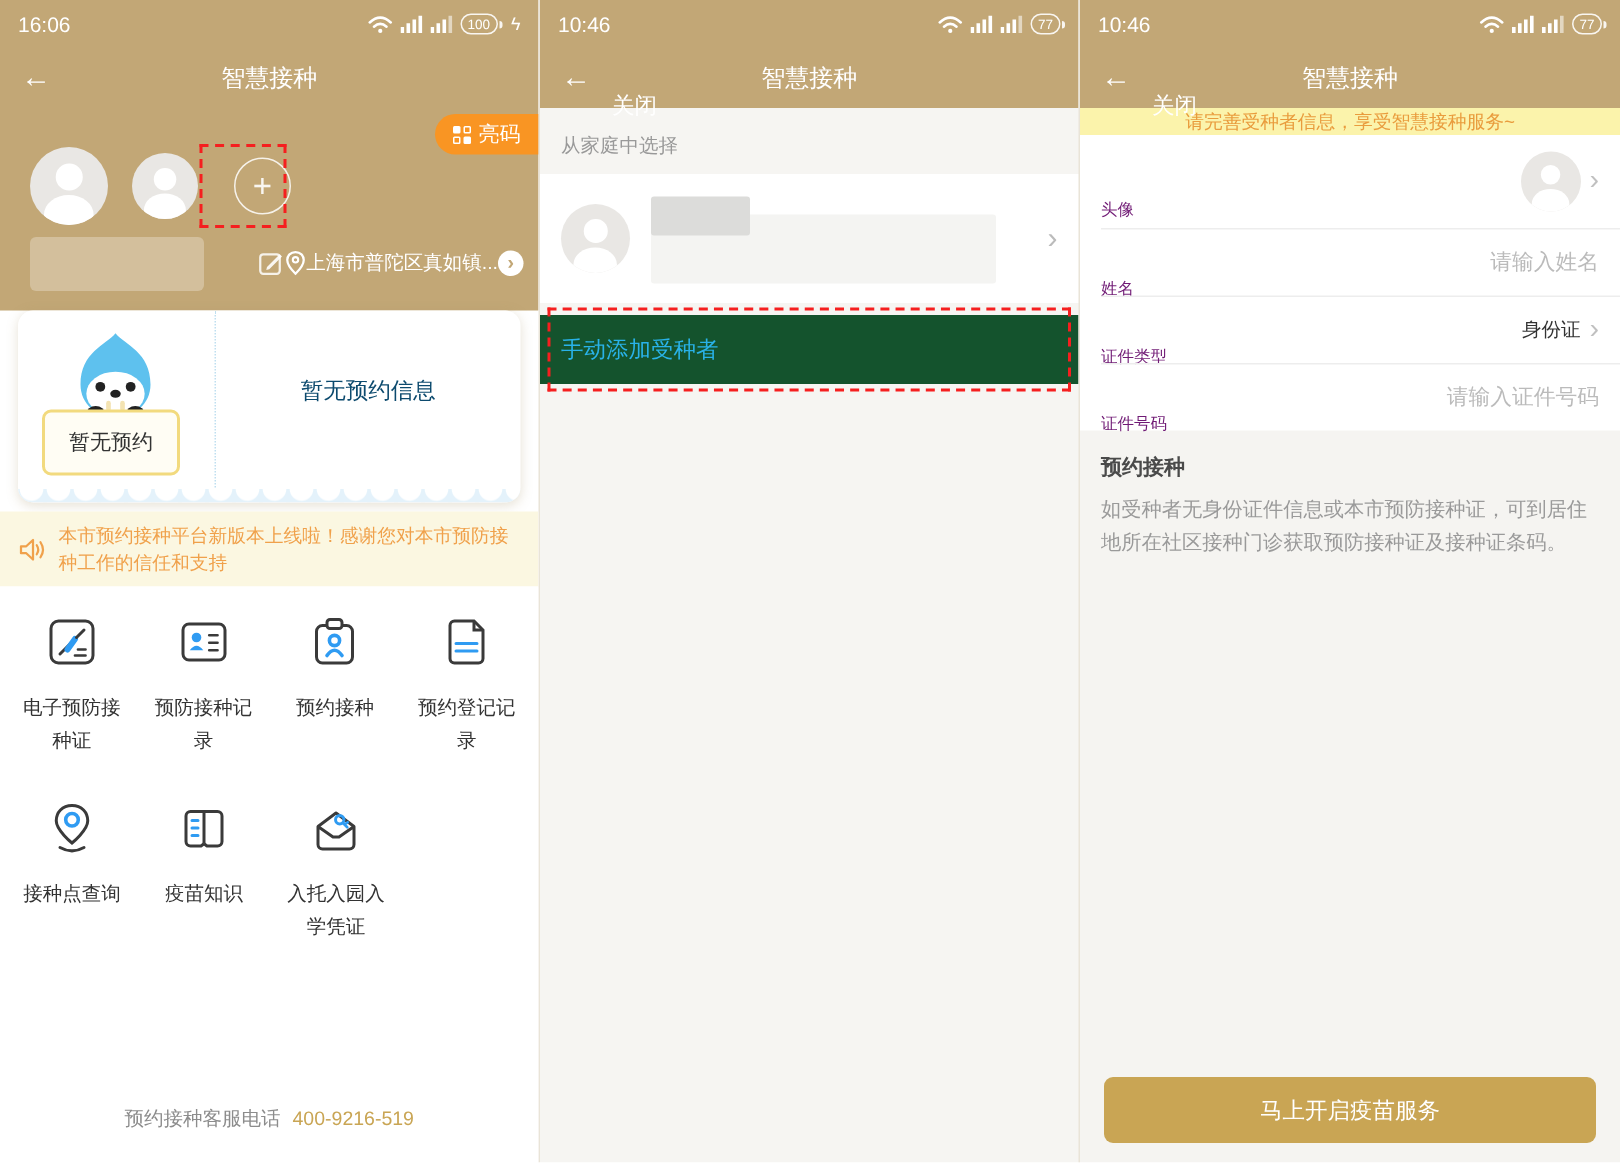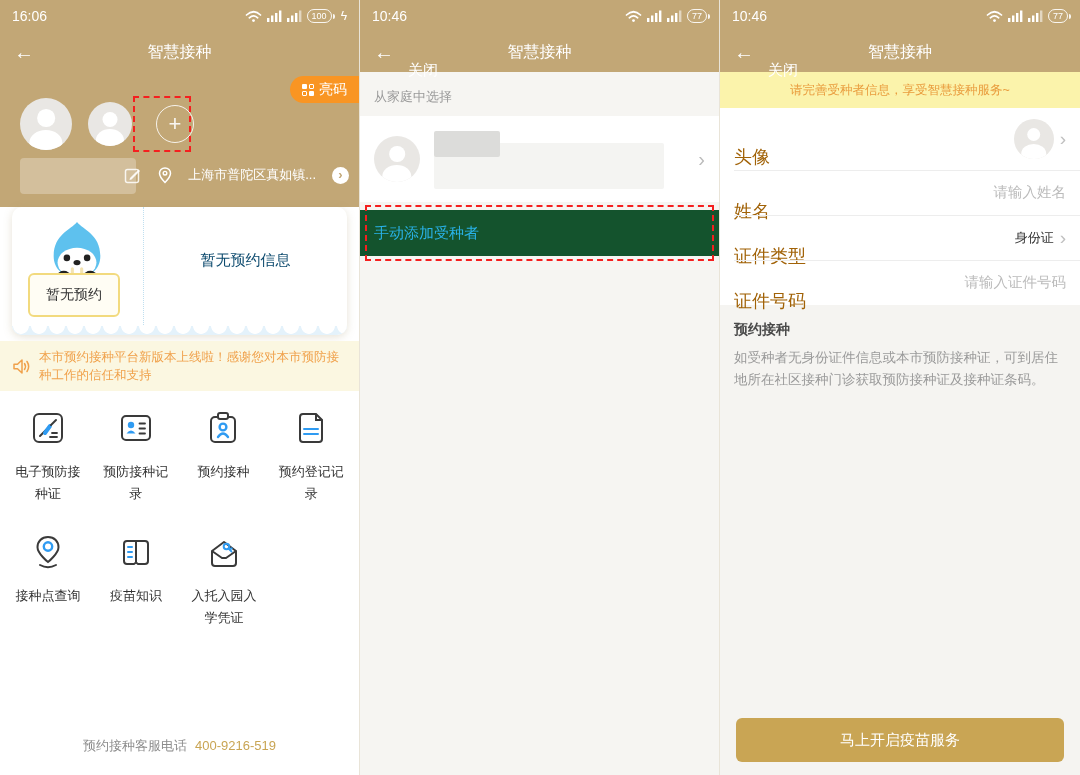--- a/index.html
+++ b/index.html
@@ -41,21 +41,21 @@
                width:64%; height:50%; border-radius:50% 50% 0 0; background:#fff; }
   .ava-big { width:52px; height:52px; }
   .ava-sm { width:44px; height:44px; margin-left:16px; }
   .plus-btn { width:38px; height:38px; margin-left:24px; border-radius:50%;
               border:1.5px solid rgba(255,255,255,.85); color:rgba(255,255,255,.9);
               display:flex; align-items:center; justify-content:center; font-size:22px; font-weight:300; }
   .dash-plus { position:absolute; left:133px; top:24px; width:58px; height:56px;
                border:2px dashed #f51f1f; }
   .name-blur1 { position:absolute; left:20px; top:86px; width:116px; height:36px;
                 background:rgba(255,255,255,.28); border-radius:4px; }
-  .loc-row { position:absolute; right:10px; top:94px; display:flex; align-items:center; gap:16px; color:#fff; }
+  .loc-row { position:absolute; right:10px; top:94px; display:flex; align-items:center; gap:0; color:#fff; }
   .loc-text { font-size:13px; }
   .chev-circle { width:17px; height:17px; border-radius:50%; background:#fff; color:#c2a776;
                  font-size:13px; line-height:16px; text-align:center; font-weight:bold; }
 
   
   .card { position:absolute; left:12px; right:12px; top:207px; height:128px; background:#fff;
           border-radius:10px; box-shadow:0 2px 8px rgba(160,140,90,.25); overflow:hidden; }
   .card-body { display:flex; height:118px; }
   .card-left { width:132px; position:relative; border-right:1px dotted #bfdff0; }
   .penguin { position:absolute; left:26px; top:12px; }
@@ -93,27 +93,27 @@
   .redact-wrap { position:relative; margin-left:14px; height:60px; flex:1; }
   .redact-a { position:absolute; left:0; top:2px; width:66px; height:26px; background:#dcdcda; border-radius:2px; }
   .redact-b { position:absolute; left:0; top:14px; width:230px; height:46px; background:#f4f4f2; border-radius:2px; }
   .row-chev { color:#bbb; font-size:20px; }
   .add-row { background:#14532d; margin-top:8px; height:46px; display:flex; align-items:center;
              padding:0 14px; position:relative; }
   .add-link { color:#29b2e8; font-size:15px; }
   .dash-add { position:absolute; left:5px; right:5px; top:-5px; bottom:-5px; border:2px dashed #f51f1f; }
 
   
-  .notice { height:36px; background:#fbf3ab; color:#e99c3d; font-size:12.5px;
+  .notice { height:18px; background:#fbf3ab; color:#e99c3d; font-size:12.5px;
             display:flex; align-items:center; justify-content:center; }
   .form { background:#fff; }
   .frow { display:flex; align-items:center; padding:0 14px; height:45px; position:relative; }
   .frow.tall { height:62px; }
   .frow + .frow:before { content:""; position:absolute; top:0; left:14px; right:0; height:1px; background:#ededed; }
-  .flabel { font-size:18px; color:#a16207;margin-top:36px; }
+  .flabel { font-size:11px; color:#701a75;margin-top:36px; }
   .fright { margin-left:auto; display:flex; align-items:center; gap:6px; }
   .fplace { font-size:14.5px; color:#bbb;text-align:right; }
   .fvalue { font-size:13px; color:#333; }
   .f-ava { width:40px; height:40px; }
   .f-chev { color:#c0c0c0; font-size:19px; }
   .tips { padding:16px 14px; }
   .tips-title { font-size:14px; color:#4a4a4a; font-weight:bold; }
   .tips-body { margin-top:8px; font-size:13.5px; color:#9a9a9a; line-height:1.65; }
   .cta { position:absolute; left:16px; right:16px; bottom:13px; height:44px; background:#c9a554;
          border:none; border-radius:6px; color:#fff; font-size:15px;

